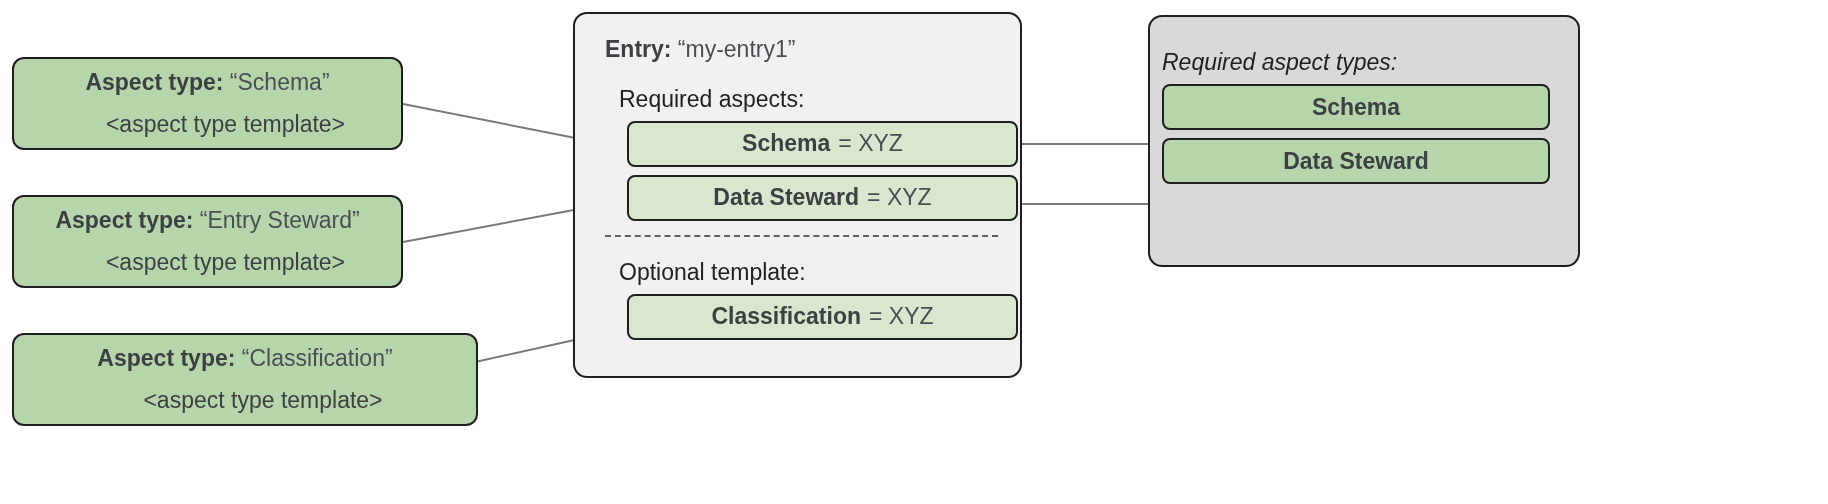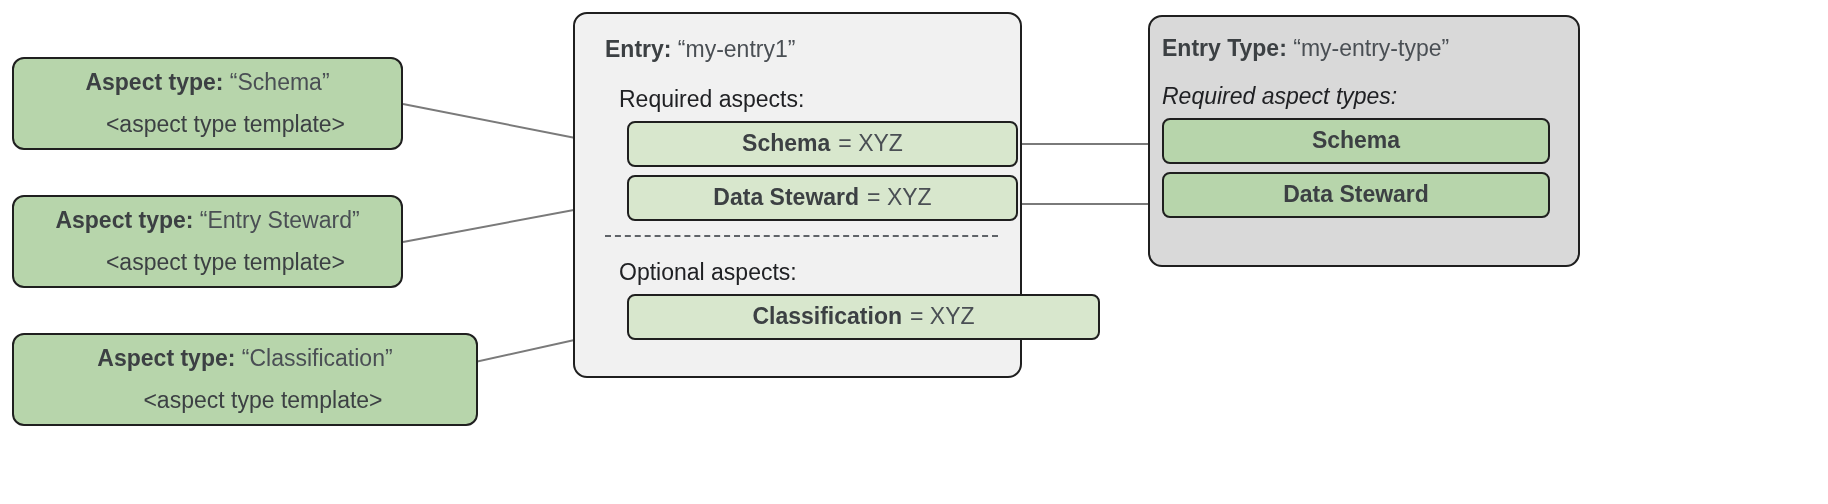--- a/index.html
+++ b/index.html
@@ -210,34 +210,30 @@
       <span class="eq">= XYZ</span>
     </div>
 
     <div class="aspect-chip" style="width:391px;">
       <b>Data Steward</b>
       <span class="eq">= XYZ</span>
     </div>
 
     <div class="divider-dashed"></div>
 
-    <div class="section-label">Optional aspects:</div>
-
-    <div class="aspect-chip" style="width:473px; margin-bottom:0;">
+    <div class="section-label">Optional template:</div>
+
+    <div class="aspect-chip" style="width:391px; margin-bottom:0;">
       <b>Classification</b>
       <span class="eq">= XYZ</span>
     </div>
   </div>
 
   <div class="box entry-type-panel" style="left:1148px; top:15px; width:432px; height:252px;">
 
-    <div class="panel-title">
-      <b>Entry Type:</b>
-      <span class="val">“my-entry-type”</span>
-    </div>
 
     <div class="section-label">Required aspect types:</div>
 
     <div class="type-chip" style="width:388px;">Schema</div>
 
     <div class="type-chip" style="width:388px; margin-bottom:0;">Data Steward</div>
   </div>
 
 </div>
 

